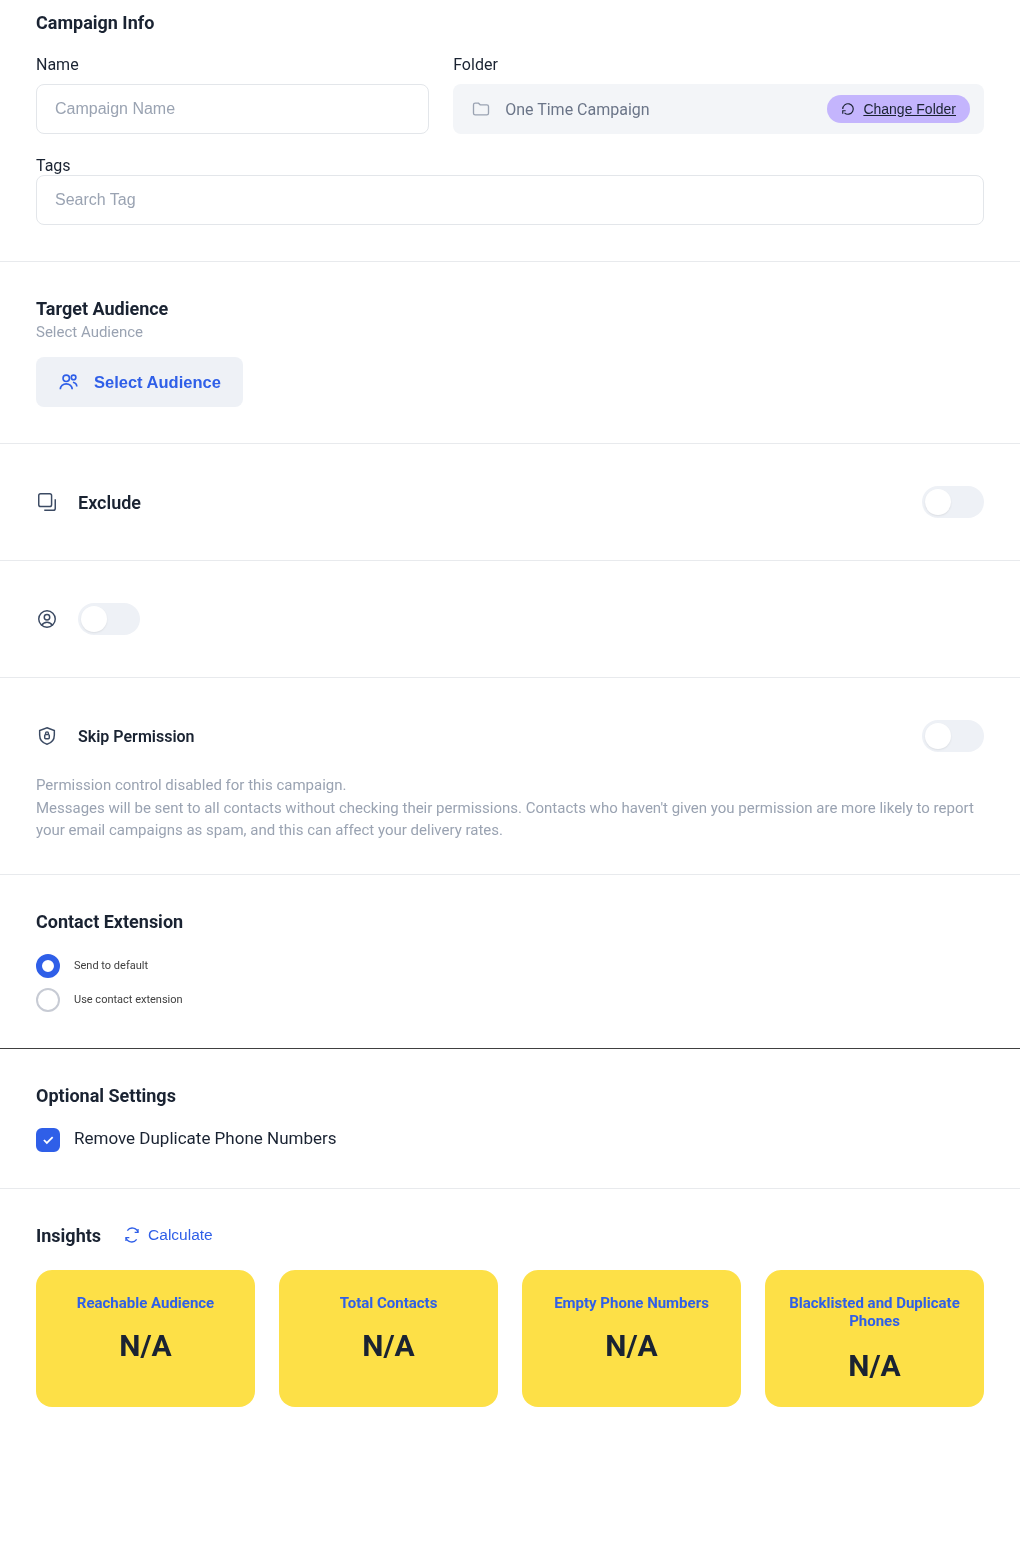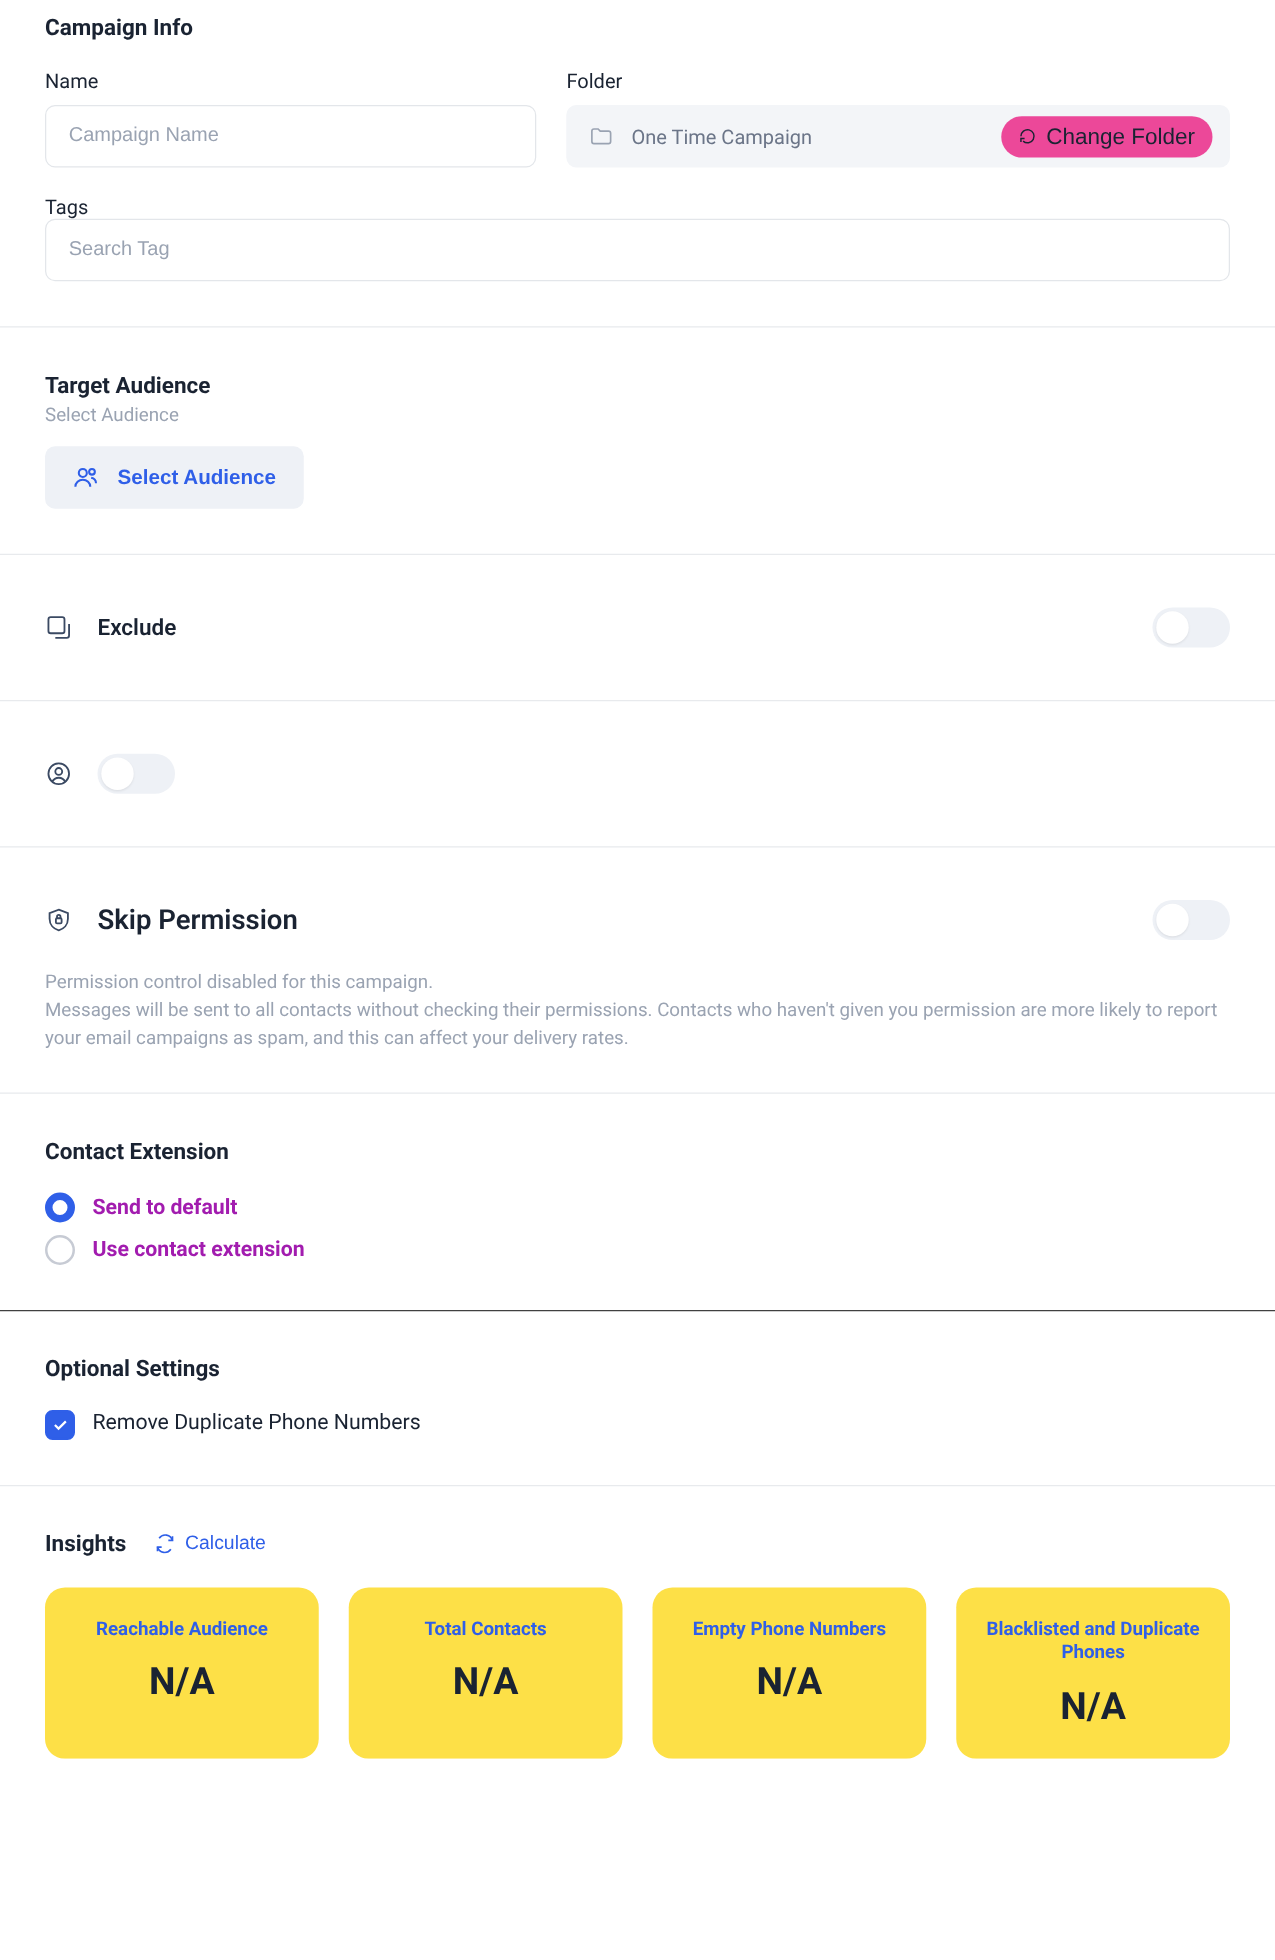--- a/index.html
+++ b/index.html
@@ -61,27 +61,28 @@
     }
     .folder-name {
       flex: 1;
       color: #6b7588;
       font-size: 16px;
     }
     .change-folder-btn {
       display: inline-flex;
       align-items: center;
       gap: 8px;
-      background: #ec4899;
+      background: #c4b5fd;
       border: none;
       border-radius: 999px;
       padding: 6px 14px;
-      font-size: 18px;
-      color: #1a2332;
-      cursor: pointer;
+      font-size: 14px;
+      color: #1a2332;
+      cursor: pointer;
+      text-decoration: underline;
     }
     .tags-field {
       margin-top: 22px;
     }
     .select-audience-btn {
       display: inline-flex;
       align-items: center;
       gap: 14px;
       background: #eef1f6;
       border: none;
@@ -135,21 +136,21 @@
       padding: 42px 36px 32px 36px;
       border-bottom: 1px solid #e8eaed;
     }
     .skip-header {
       display: flex;
       align-items: center;
       gap: 20px;
     }
     .skip-header .title {
       flex: 1;
-      font-size: 22px;
+      font-size: 16px;
       font-weight: 600;
       color: #1a2332;
     }
     .skip-desc {
       margin-top: 22px;
       color: #9aa3b2;
       font-size: 15px;
       line-height: 1.5;
     }
     .contact-ext-section {
@@ -170,23 +171,22 @@
       border: 2px solid #c7cbd4;
       display: flex;
       align-items: center;
       justify-content: center;
       flex: none;
     }
     .radio.checked {
       border: 6px solid #2f5fe8;
     }
     .radio-label {
-      font-size: 17px;
-      color: #a21caf;
-      font-weight: bold;
+      font-size: 11px;
+      color: #404040;
     }
     .optional-section {
       padding: 36px 36px;
       border-bottom: 1px solid #e8eaed;
     }
     .check-opt {
       display: flex;
       align-items: flex-start;
       gap: 14px;
       margin-top: 12px;

